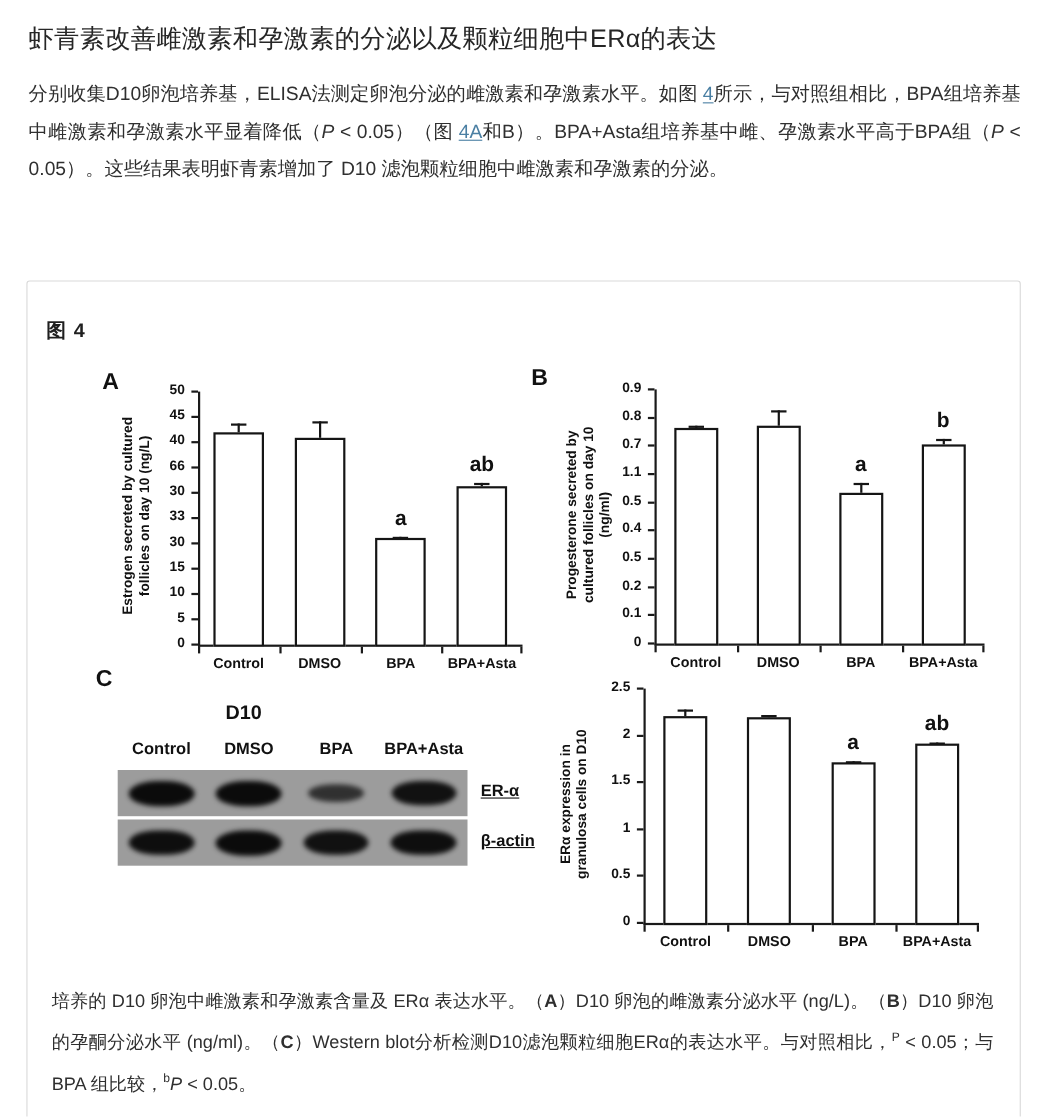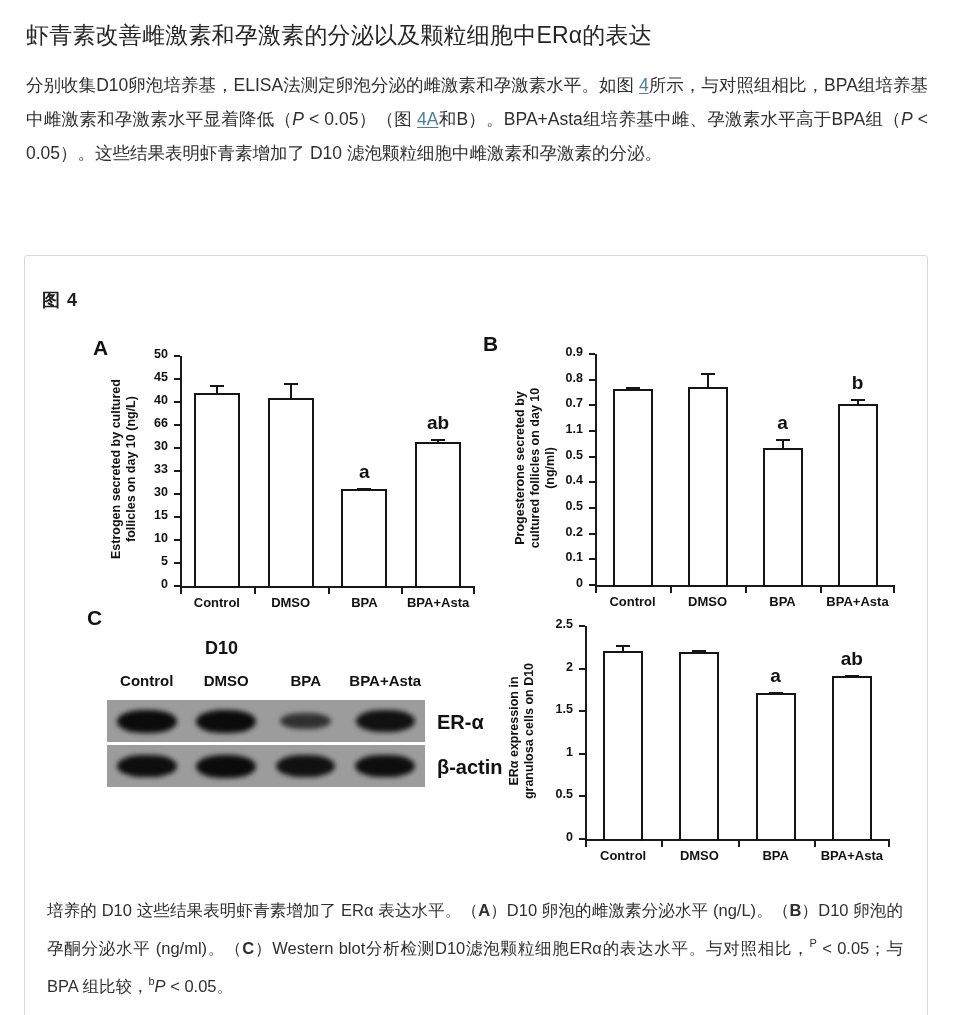--- a/index.html
+++ b/index.html
@@ -143,24 +143,25 @@
     overflow: hidden;
   }
   .blot-band {
     position: absolute;
     background: #0b0b0b;
     border-radius: 48% / 55%;
     filter: blur(2.4px);
   }
   .blot-row-label {
     position: absolute;
-    font-size: 20px;
-    font-weight: bold;
-    color: #111;
-    white-space: nowrap;
+    font-size: 15px;
+    font-weight: bold;
+    color: #111;
+    white-space: nowrap;
+    text-decoration: underline;
   }
 
   
   #figure-caption {
     position: absolute;
     left: 22px;
     top: 638px;
     width: 856px;
     font-size: 16.5px;
     line-height: 33px;
@@ -352,14 +353,14 @@
         <div class="blot-row" style="left: 52px; top: 139px; width: 318px; height: 42px;">
           <div class="blot-band" style="left: 9.9375px; top: 9.825px; width: 59.625px; height: 22.35px; opacity: 0.9775;"></div>
           <div class="blot-band" style="left: 89.04px; top: 9.5px; width: 60.42px; height: 23px; opacity: 1;"></div>
           <div class="blot-band" style="left: 169.335px; top: 10.15px; width: 58.83px; height: 21.7px; opacity: 0.955;"></div>
           <div class="blot-band" style="left: 248.438px; top: 9.825px; width: 59.625px; height: 22.35px; opacity: 0.9775;"></div>
         </div>
         <div class="blot-row-label" style="left: 382px; top: 150px;">β-actin</div>
       </div>
     </div>
 
-  <div id="figure-caption"><span>培养的 D10 这些结果表明虾青素增加了 ERα 表达水平。（</span><b class="cap-b">A</b><span>）D10 卵泡的雌激素分泌水平 (ng/L)。（</span><b class="cap-b">B</b><span>）D10 卵泡的孕酮分泌水平 (ng/ml)。（</span><b class="cap-b">C</b><span>）Western blot分析检测D10滤泡颗粒细胞ERα的表达水平。与对照相比，</span><sup class="cap-sup">P</sup><span> &lt; 0.05；与 BPA 组比较，</span><sup class="cap-sup">b</sup><i>P</i><span> &lt; 0.05。</span></div>
+  <div id="figure-caption"><span>培养的 D10 卵泡中雌激素和孕激素含量及 ERα 表达水平。（</span><b class="cap-b">A</b><span>）D10 卵泡的雌激素分泌水平 (ng/L)。（</span><b class="cap-b">B</b><span>）D10 卵泡的孕酮分泌水平 (ng/ml)。（</span><b class="cap-b">C</b><span>）Western blot分析检测D10滤泡颗粒细胞ERα的表达水平。与对照相比，</span><sup class="cap-sup">P</sup><span> &lt; 0.05；与 BPA 组比较，</span><sup class="cap-sup">b</sup><i>P</i><span> &lt; 0.05。</span></div>
 </div>
 
 </body></html>

